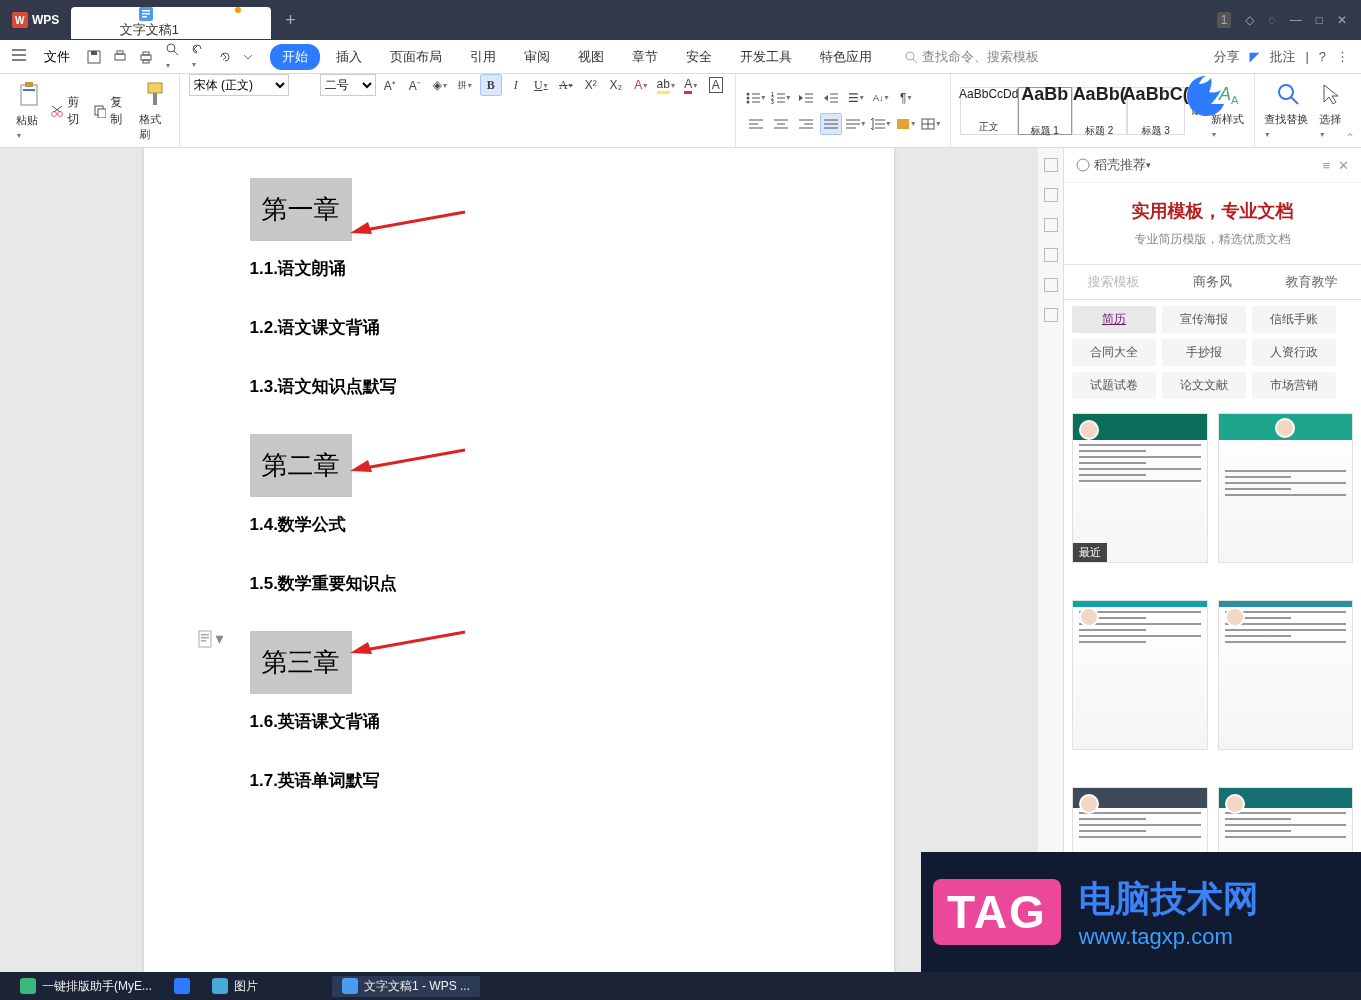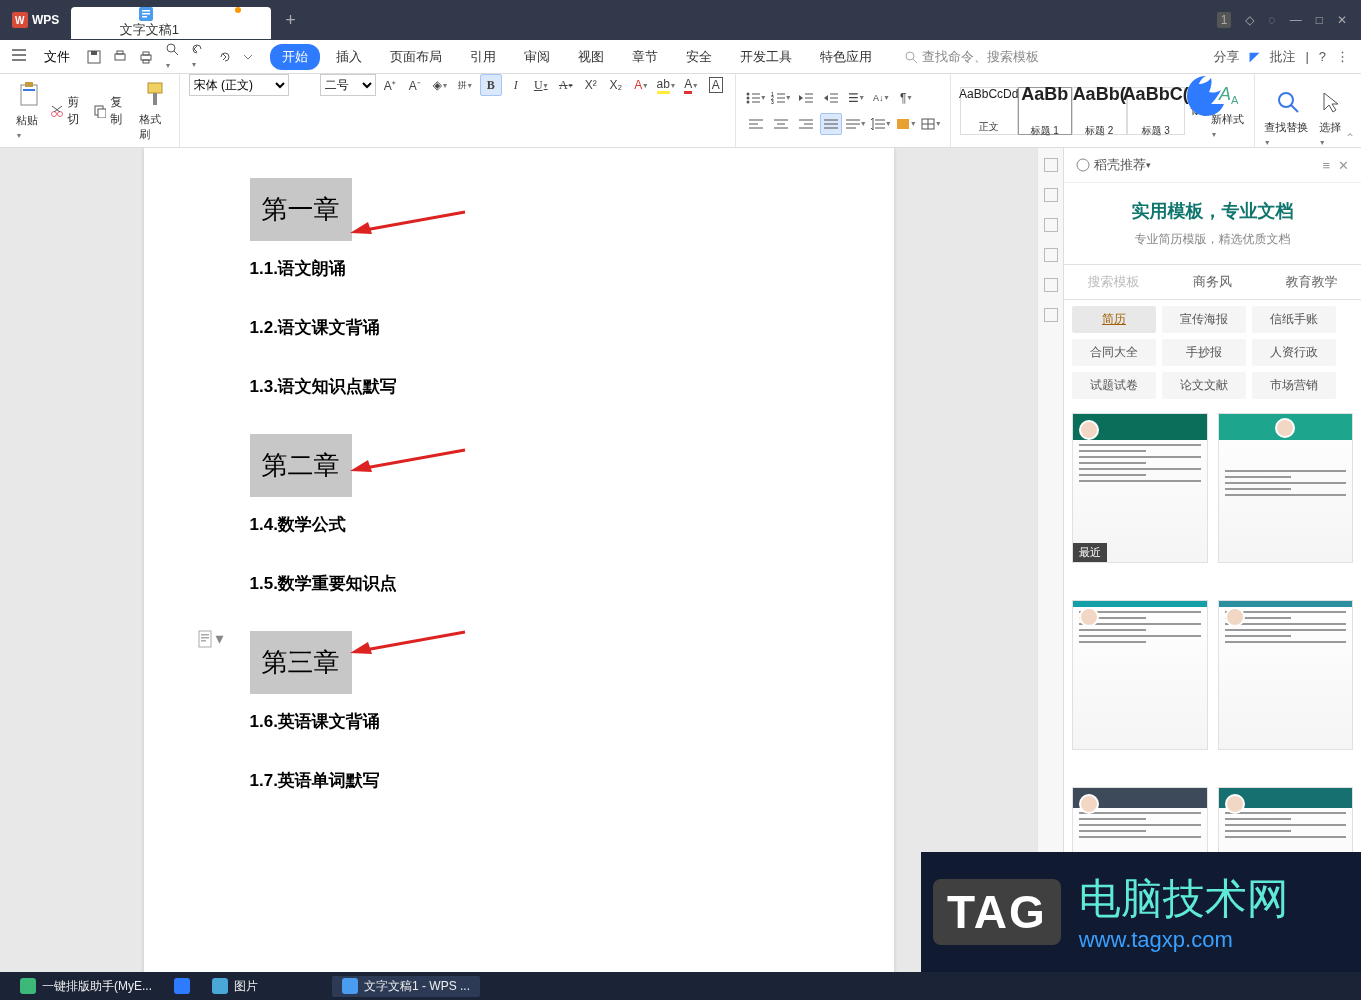--- a/index.html
+++ b/index.html
@@ -59,28 +59,28 @@
 .page h1 { display: inline-block; background: #c7c7c7; padding: 14px 12px; font-size: 26px; font-family: "SimSun", serif; font-weight: normal; margin: 0 0 16px 0; }
 .page p.item { font-size: 17px; font-weight: bold; margin: 0 0 36px 0; color: #000; }
 .arrow { position: absolute; }
 .doc-icon-side { position: absolute; left: 54px; top: 481px; display:flex; align-items:center; gap:2px; color:#888; }
 
 
 .sidepanel { width: 298px; background: #fff; border-left: 1px solid #ddd; display: flex; flex-direction: column; }
 .sp-title { padding: 8px 12px; font-size: 13px; display: flex; align-items: center; border-bottom: 1px solid #eee; color: #555;}
 .sp-title .rt { margin-left: auto; display: flex; gap: 8px; color: #999; cursor: pointer; }
 .sp-hero { padding: 16px 10px; text-align: center; }
-.sp-hero h2 { font-size: 18px; color: #0f766e; margin-bottom: 8px; font-weight: bold; }
+.sp-hero h2 { font-size: 18px; color: #b91c1c; margin-bottom: 8px; font-weight: bold; }
 .sp-hero p { font-size: 12px; color: #888; }
 .sp-tabs { display: flex; gap: 0; border: 1px solid #e0e0e0; border-left:0; border-right:0; font-size: 13px; }
 .sp-tab { flex: 1; text-align: center; padding: 8px 0; cursor: pointer; color: #666; }
 .sp-tab.ph { color: #bbb; }
 .sp-cats { padding: 6px 8px; display: flex; flex-wrap: wrap; gap: 6px; }
 .sp-cat { width: 84px; text-align: center; padding: 5px 0; font-size: 12px; background: #f5f5f5; border-radius: 2px; cursor: pointer; color: #555; }
-.sp-cat.sel { background: #e8e8e8; color: #a16207; text-decoration: underline; }
+.sp-cat.sel { background: #e8e8e8; color: #701a75; text-decoration: underline; }
 .sp-grid { flex: 1; overflow: auto; padding: 8px; display: grid; grid-template-columns: 1fr 1fr; gap: 10px; position: relative; }
 .tpl { height: 150px; background: linear-gradient(#fff,#f5f5f5); border: 1px solid #e0e0e0; position: relative; overflow: hidden; }
 .tpl .thead { height: 26px; background: #0b6e5a; }
 .tpl.c2 .thead { background: #1ea58d; }
 .tpl.c3 .thead { background: #15a0a8; height: 6px; }
 .tpl.c4 .thead { background: #2b8fa0; height: 6px; }
 .tpl.c5 .thead { background: #3c4a5a; height: 20px; }
 .tpl.c6 .thead { background: #167070; height: 20px; }
 .tpl .avatar { width: 20px; height: 20px; border-radius: 50%; background: #f1d7c4; position: absolute; top: 6px; left: 6px; border: 2px solid #fff; }
 .tpl .line { height: 2px; background: #999; margin: 4px 6px; }
@@ -92,23 +92,23 @@
 .iconstrip span { width: 14px; height: 14px; border: 1px solid #bbb; cursor:pointer; }
 
 
 .taskbar { position: absolute; bottom: 0; left: 0; right: 0; height: 28px; background: #1b2437; display: flex; align-items: center; font-size: 12px; color: #eee; gap: 2px; padding: 0 10px; }
 .taskbar .tbtn { padding: 2px 10px; display: flex; align-items: center; gap: 6px; cursor: pointer; border-radius: 2px; }
 .taskbar .tbtn.active { background: #2d3a55; }
 .taskbar .ticon { width: 16px; height: 16px; background: #4a9cf0; border-radius: 3px; }
 
 
 .watermark { position: absolute; right: 0; bottom: 28px; height: 120px; width: 440px; background: #101a30; display: flex; align-items: center; padding-left: 12px; gap: 18px; }
-.tag-box { background: #404040; color: #fff; font-weight: bold; font-size: 46px; padding: 6px 14px; border-radius: 8px; letter-spacing: 2px; }
+.tag-box { background: #ec4899; color: #fff; font-weight: bold; font-size: 46px; padding: 6px 14px; border-radius: 8px; letter-spacing: 2px; }
 .wm-text { display: flex; flex-direction: column; }
-.wm-text .cn { color: #5eead4; font-size: 42px; font-weight: normal; }
+.wm-text .cn { color: #3b82f6; font-size: 36px; font-weight: bold; }
 .wm-text .url { color: #3aa0ff; font-size: 22px; }
 
 .drop-caret::after { content: "▾"; font-size: 8px; margin-left: 1px; color: #777; }
 </style>
 </head>
 <body>
 
 <div class="titlebar">
   <div class="wps-logo">
     <svg width="16" height="16">
@@ -414,21 +414,21 @@
     <span class="ico-btn">⇅</span>
     <div class="rcol" style="margin-left:6px;">
       <svg width="24" height="26">
           <text x="2" y="18" font-size="18" fill="#4a8" font-style="italic">A</text>
           <text x="14" y="22" font-size="11" fill="#4a8">A</text>
         </svg>
       <span class="rcol-label drop-caret">新样式</span>
     </div>
   </div>
 
-  <div class="rgroup" style="border-right:none;align-items:flex-end;">
+  <div class="rgroup" style="border-right:none;">
     <div class="rcol">
       <svg width="24" height="26">
           <circle cx="10" cy="10" r="7" fill="none" stroke="#3b78e7" stroke-width="2"></circle>
           <line x1="15" y1="15" x2="22" y2="22" stroke="#3b78e7" stroke-width="2"></line>
         </svg>
       <span class="rcol-label drop-caret">查找替换</span>
     </div>
     <div class="rcol" style="margin-left:8px;">
       <svg width="24" height="26">
           <polygon points="4,3 4,20 9,15 13,22 16,20 12,14 18,14" fill="none" stroke="#555"></polygon>

